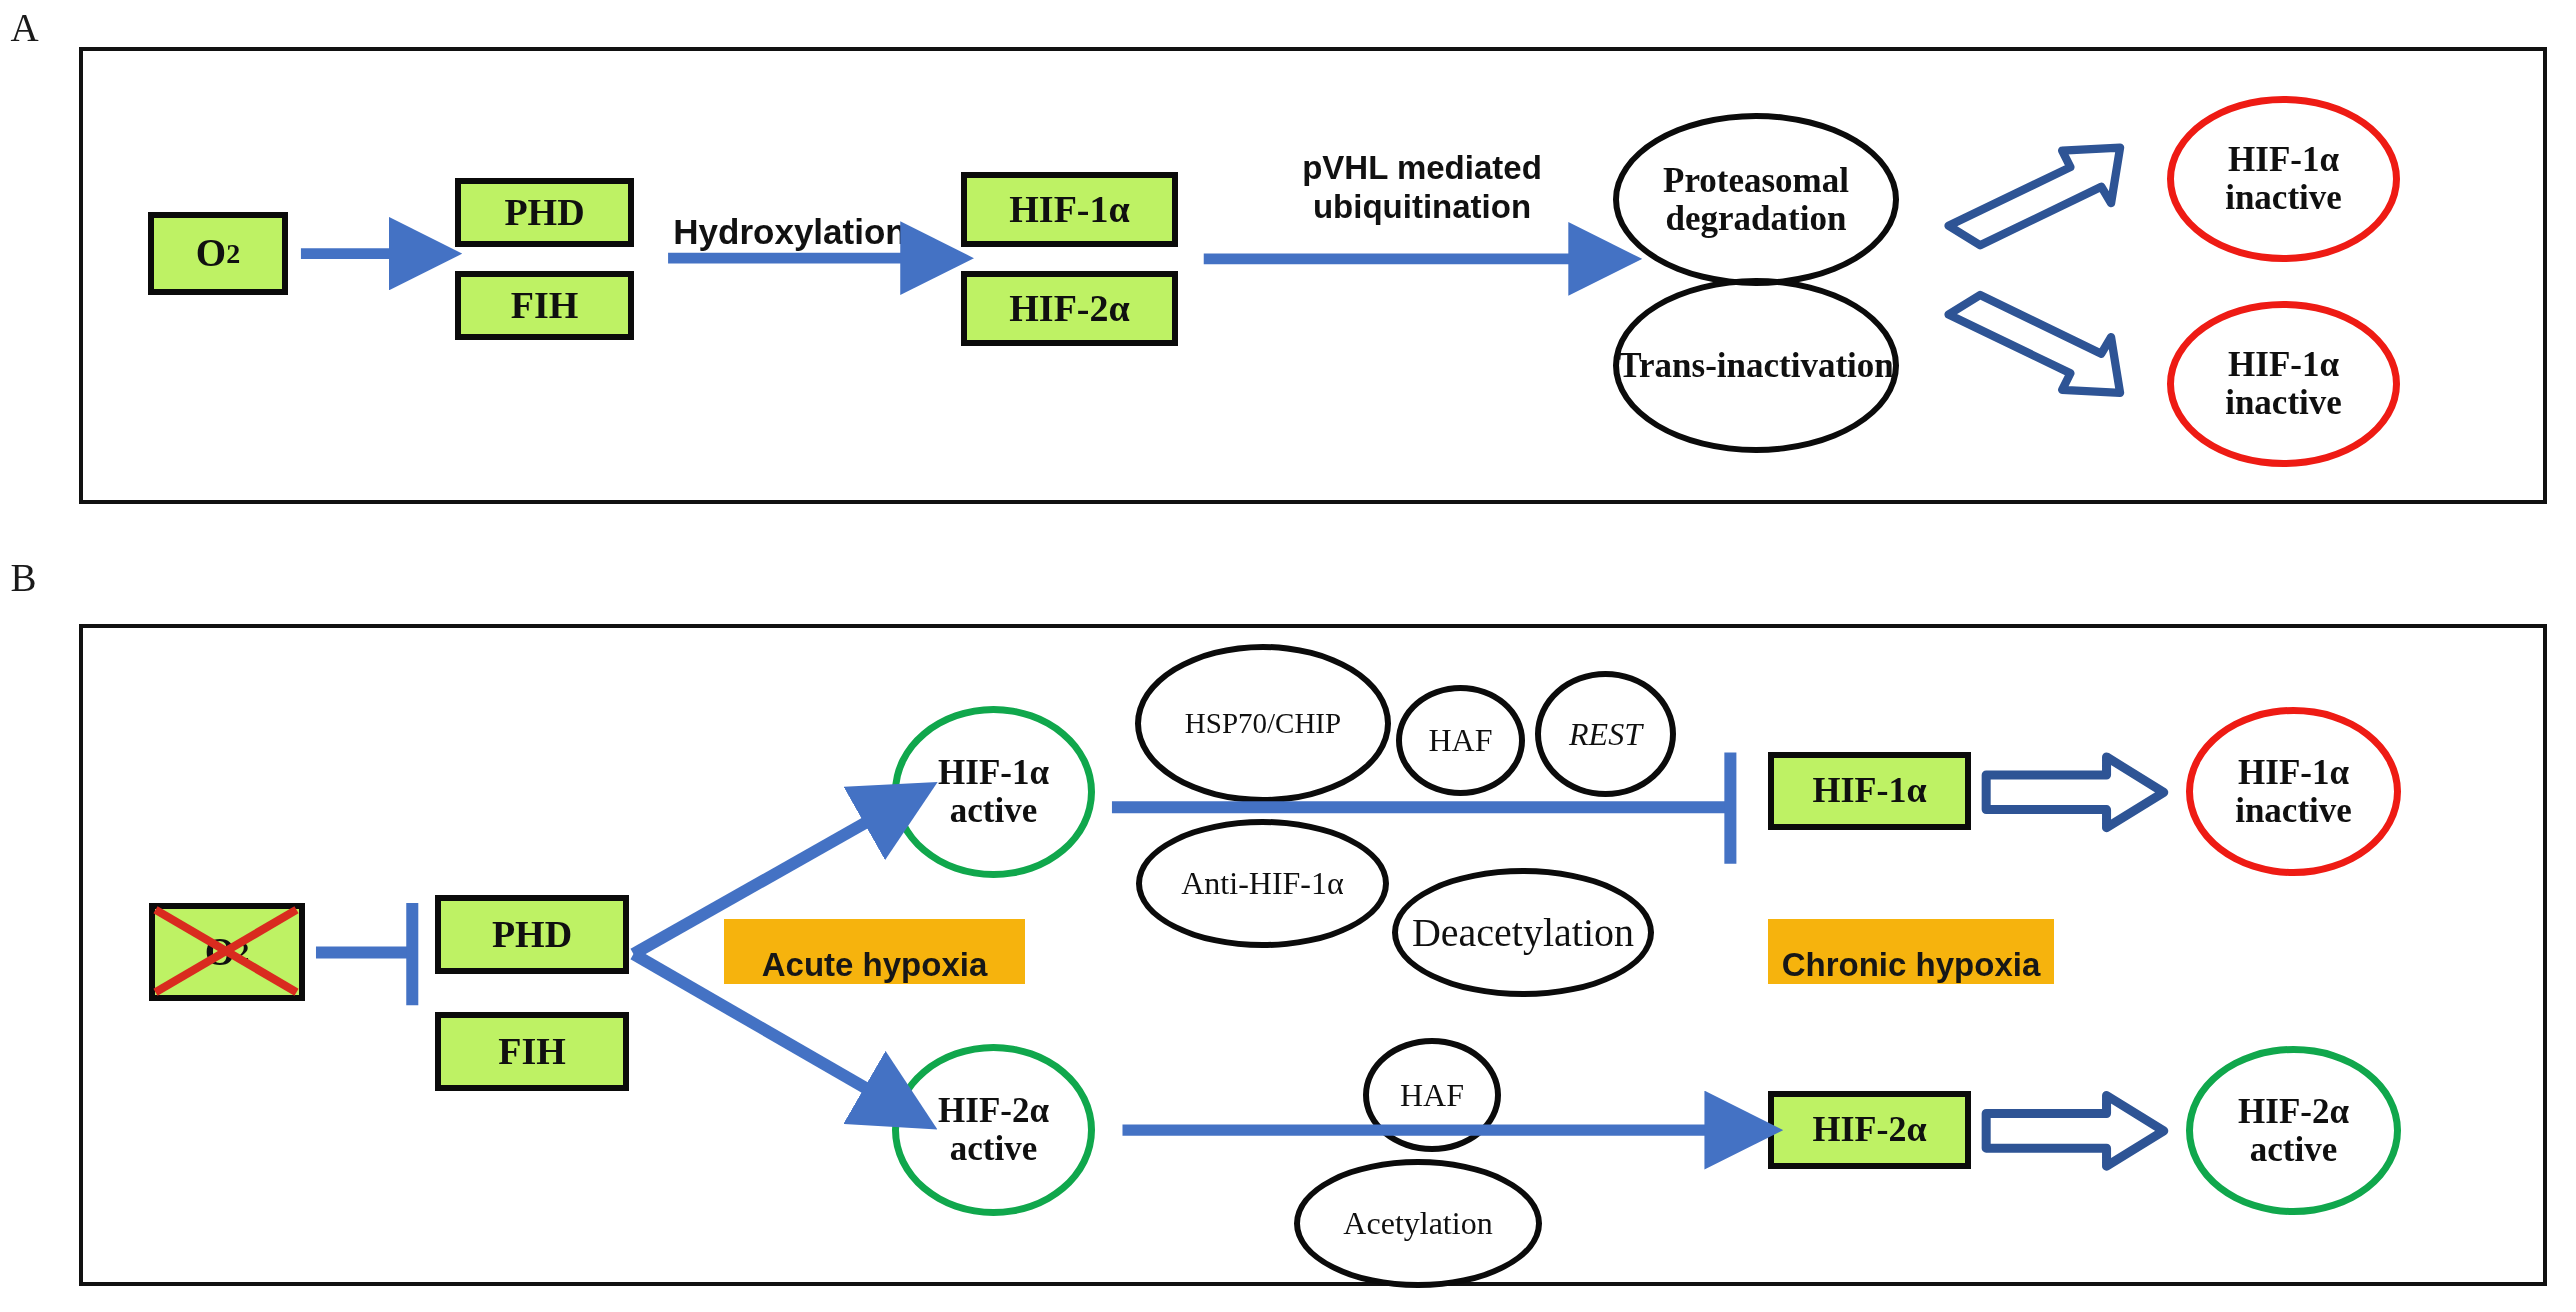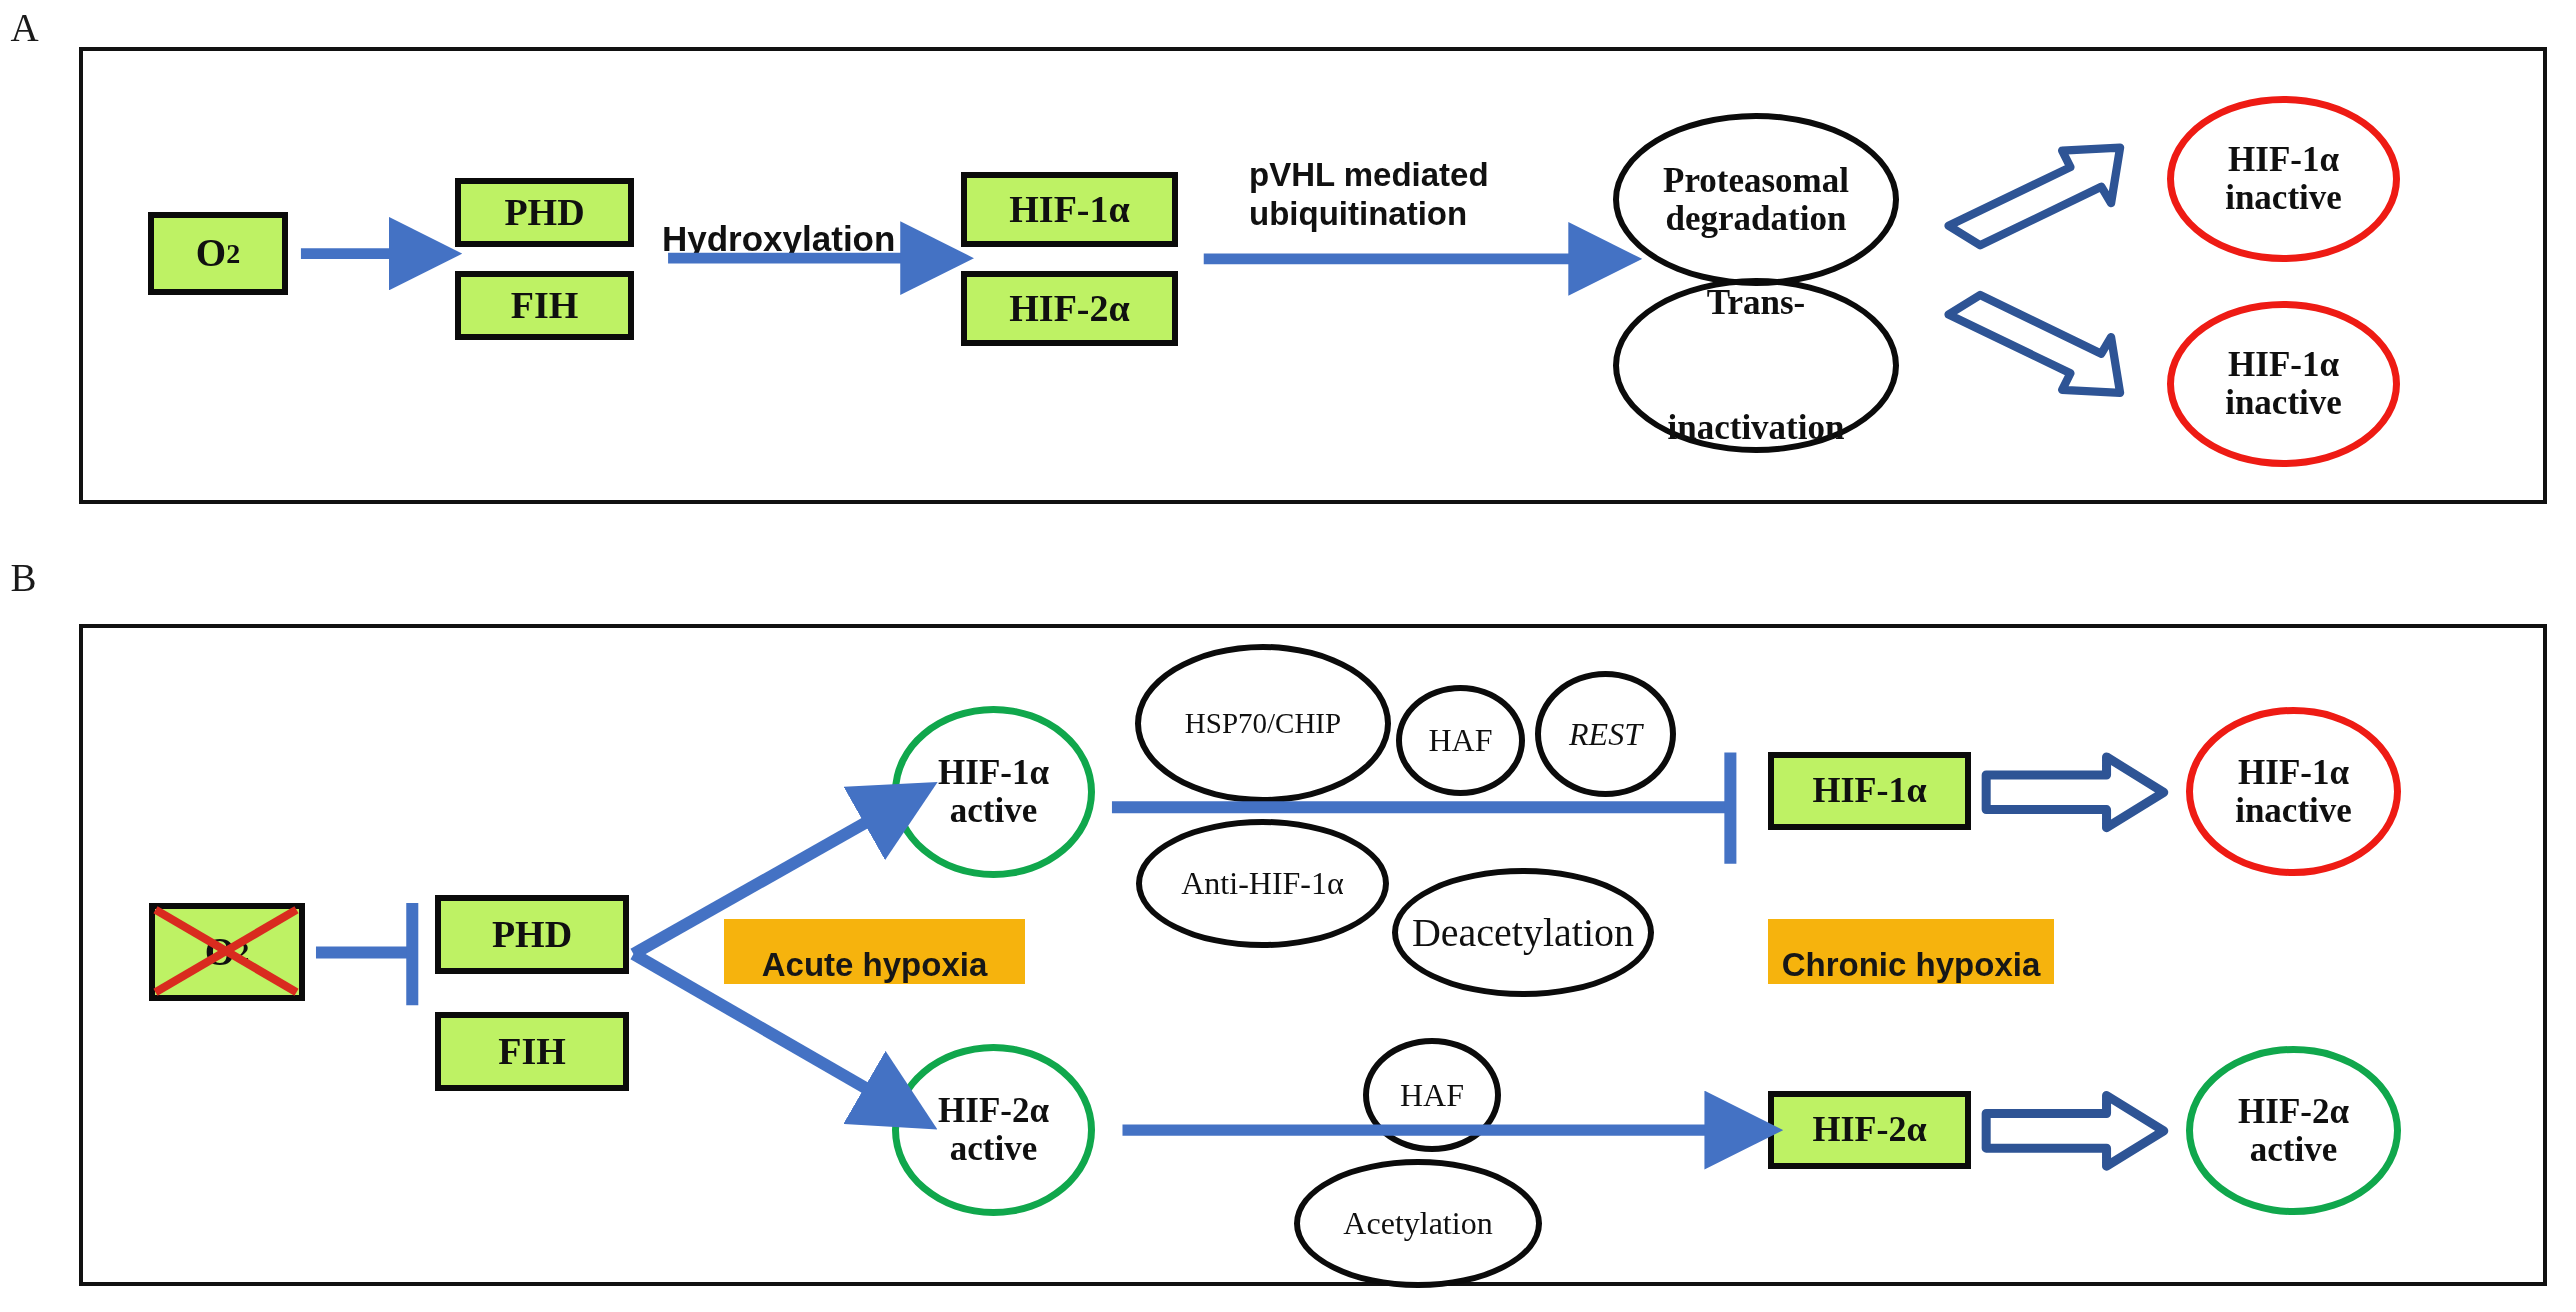--- a/index.html
+++ b/index.html
@@ -25,21 +25,21 @@
   .ell{border-radius:50%;background:transparent;
        font-family:"Liberation Serif",serif;font-weight:bold;color:#101010;
        line-height:1.08;}
   .ell-black{border:6.8px solid #0b0b0b;}
   .ell-red{border:7.5px solid #ee1b14;}
   .ell-green{border:7.5px solid #10a74c;}
   .ell-thin{border:6px solid #0b0b0b;font-weight:400;}
 
   
   .txt{position:absolute;font-family:"Liberation Sans",sans-serif;
-       font-weight:bold;color:#111;text-align:left;line-height:1.18;margin-top:7px;}
+       font-weight:bold;color:#111;text-align:center;line-height:1.18;}
 
   
   .tag{position:absolute;display:flex;align-items:flex-end;justify-content:center;
        font-family:"Liberation Sans",sans-serif;font-weight:bold;
        color:#171717;}
 
   
   .arrows{position:absolute;left:0;top:0;width:2576px;height:1313px;
           pointer-events:none;}
 
@@ -76,21 +76,21 @@
 <div class="txt" style="left:1249px;top:149px;width:346px;font-size:33px;">
   <div>pVHL mediated</div>
   <div>ubiquitination</div>
 </div>
 
 <div class="node ell ell-black" style="left:1613px;top:113px;width:286px;height:173px;font-size:35px;flex-direction:column;">
   <span>Proteasomal</span>
   <span>degradation</span>
 </div>
 
-<div class="node ell ell-black" style="left:1613px;top:278px;width:286px;height:175px;font-size:35px;flex-direction:column;justify-content:space-between;">
+<div class="node ell ell-black" style="left:1613px;top:278px;width:286px;height:175px;font-size:35px;">
   <span>Trans-</span>
   <span>inactivation</span>
 </div>
 
 <div class="node ell ell-red" style="left:2167px;top:96px;width:233px;height:166px;font-size:35px;flex-direction:column;">
   <span>HIF-1α</span>
   <span>inactive</span>
 </div>
 <div class="node ell ell-red" style="left:2167px;top:301px;width:233px;height:166px;font-size:35px;flex-direction:column;">
   <span>HIF-1α</span>

